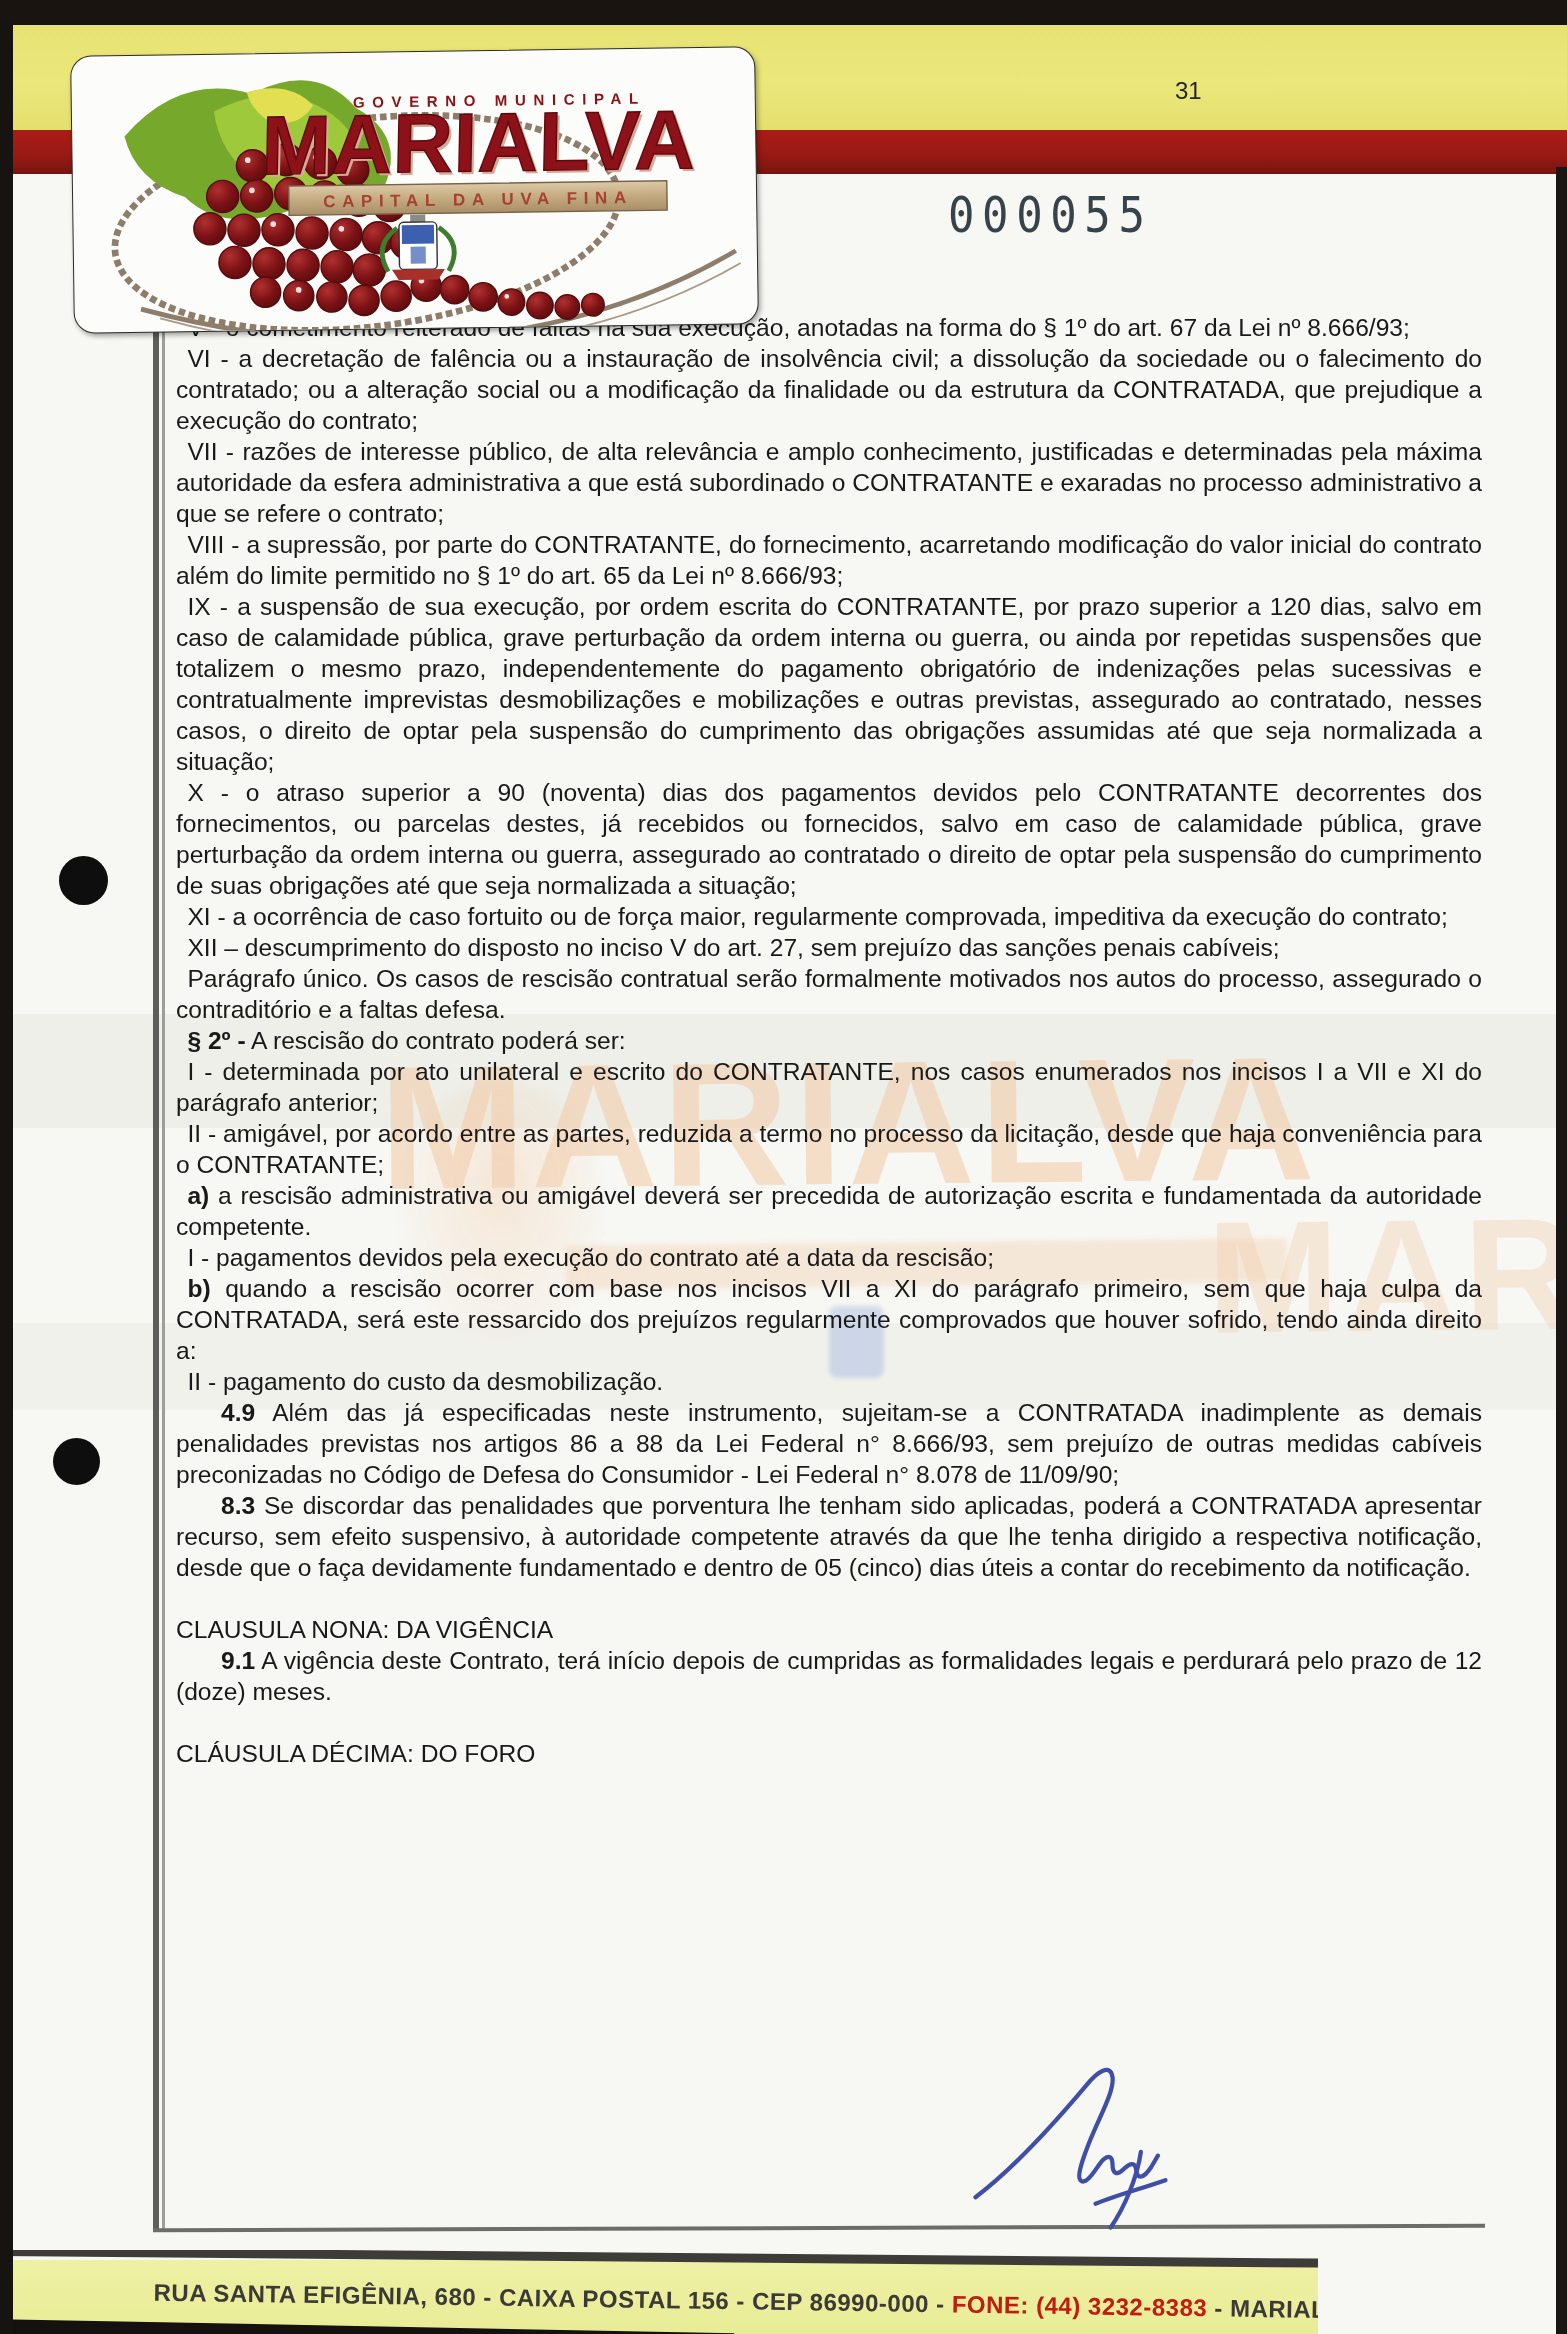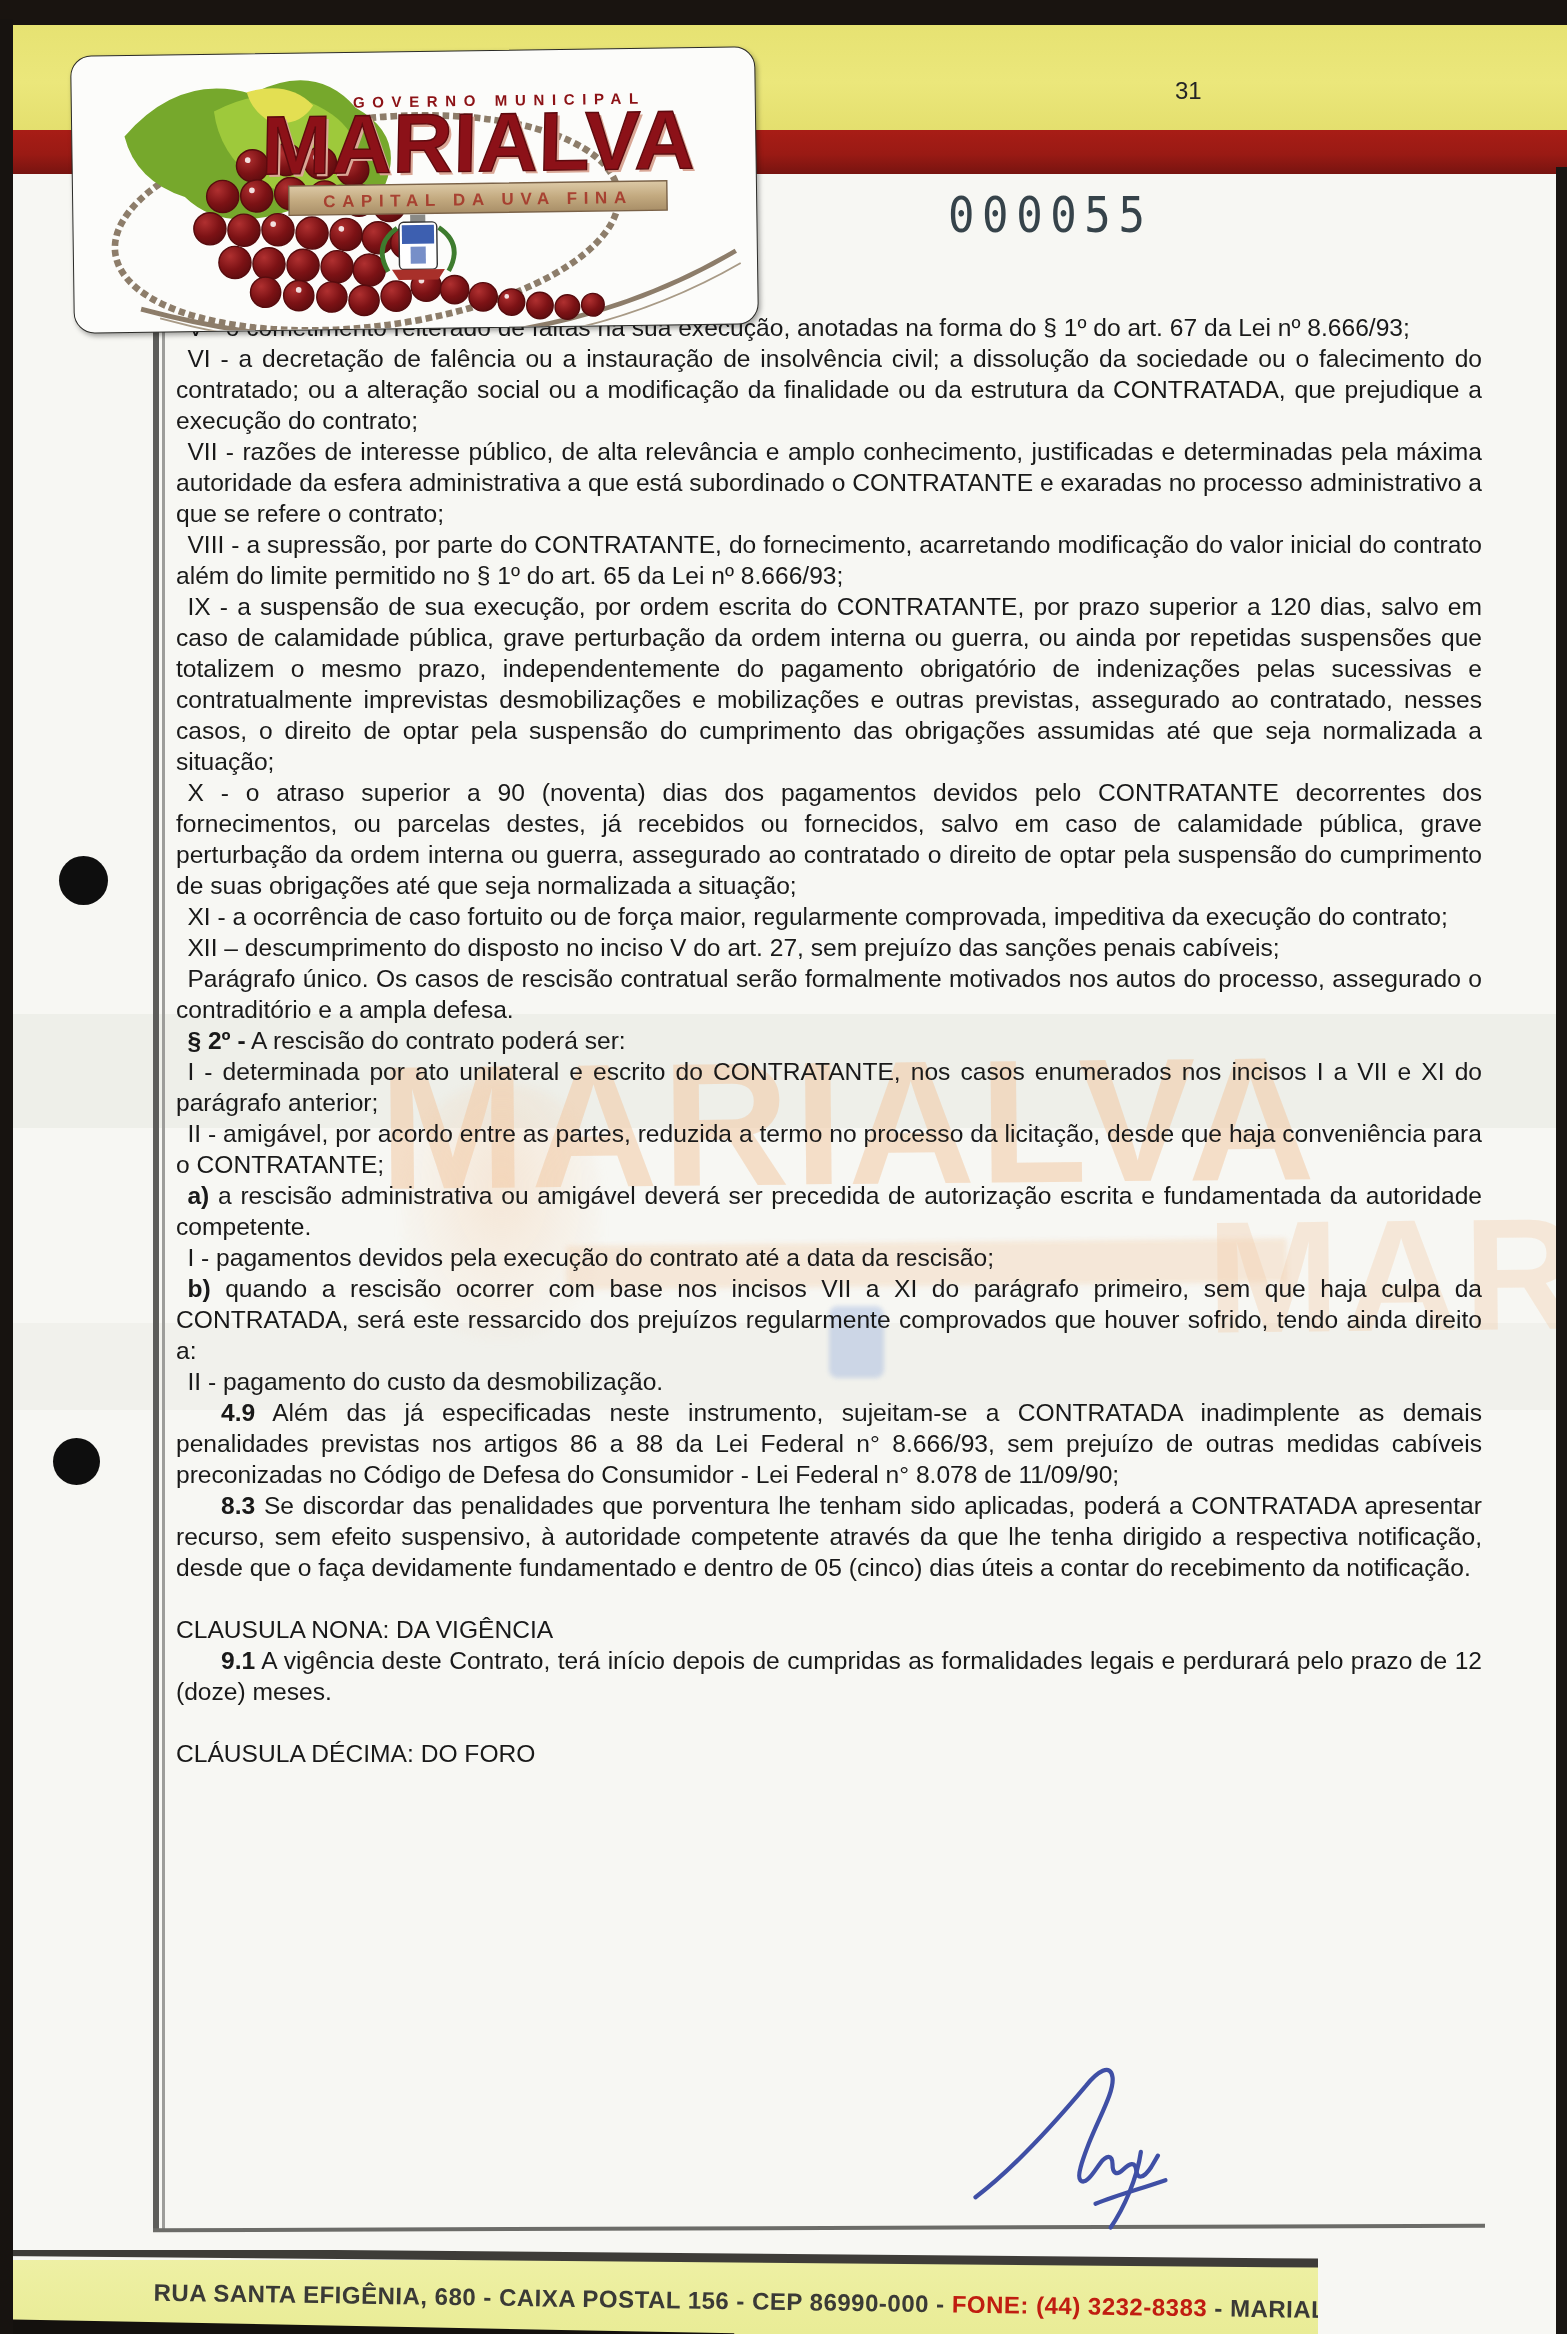--- a/index.html
+++ b/index.html
@@ -93,21 +93,21 @@
 
   <div class="doc-body">
       <p class="para">V - o cometimento reiterado de faltas na sua execução, anotadas na forma do § 1º do art. 67 da Lei nº 8.666/93;</p>
       <p class="para">VI - a decretação de falência ou a instauração de insolvência civil; a dissolução da sociedade ou o falecimento do contratado; ou a alteração social ou a modificação da finalidade ou da estrutura da CONTRATADA, que prejudique a execução do contrato;</p>
       <p class="para">VII - razões de interesse público, de alta relevância e amplo conhecimento, justificadas e determinadas pela máxima autoridade da esfera administrativa a que está subordinado o CONTRATANTE e exaradas no processo administrativo a que se refere o contrato;</p>
       <p class="para">VIII - a supressão, por parte do CONTRATANTE, do fornecimento, acarretando modificação do valor inicial do contrato além do limite permitido no § 1º do art. 65 da Lei nº 8.666/93;</p>
       <p class="para">IX - a suspensão de sua execução, por ordem escrita do CONTRATANTE, por prazo superior a 120 dias, salvo em caso de calamidade pública, grave perturbação da ordem interna ou guerra, ou ainda por repetidas suspensões que totalizem o mesmo prazo, independentemente do pagamento obrigatório de indenizações pelas sucessivas e contratualmente imprevistas desmobilizações e mobilizações e outras previstas, assegurado ao contratado, nesses casos, o direito de optar pela suspensão do cumprimento das obrigações assumidas até que seja normalizada a situação;</p>
       <p class="para">X - o atraso superior a 90 (noventa) dias dos pagamentos devidos pelo CONTRATANTE decorrentes dos fornecimentos, ou parcelas destes, já recebidos ou fornecidos, salvo em caso de calamidade pública, grave perturbação da ordem interna ou guerra, assegurado ao contratado o direito de optar pela suspensão do cumprimento de suas obrigações até que seja normalizada a situação;</p>
       <p class="para">XI - a ocorrência de caso fortuito ou de força maior, regularmente comprovada, impeditiva da execução do contrato;</p>
       <p class="para">XII – descumprimento do disposto no inciso V do art. 27, sem prejuízo das sanções penais cabíveis;</p>
-      <p class="para">Parágrafo único. Os casos de rescisão contratual serão formalmente motivados nos autos do processo, assegurado o contraditório e a ampla defesa.</p>
+      <p class="para">Parágrafo único. Os casos de rescisão contratual serão formalmente motivados nos autos do processo, assegurado o contraditório e a faltas defesa.</p>
       <p class="para"><b>§ 2º -</b> A rescisão do contrato poderá ser:</p>
       <p class="para">I - determinada por ato unilateral e escrito do CONTRATANTE, nos casos enumerados nos incisos I a VII e XI do parágrafo anterior;</p>
       <p class="para">II - amigável, por acordo entre as partes, reduzida a termo no processo da licitação, desde que haja conveniência para o CONTRATANTE;</p>
       <p class="para"><b>a)</b> a rescisão administrativa ou amigável deverá ser precedida de autorização escrita e fundamentada da autoridade competente.</p>
       <p class="para">I - pagamentos devidos pela execução do contrato até a data da rescisão;</p>
       <p class="para"><b>b)</b> quando a rescisão ocorrer com base nos incisos VII a XI do parágrafo primeiro, sem que haja culpa da CONTRATADA, será este ressarcido dos prejuízos regularmente comprovados que houver sofrido, tendo ainda direito a:</p>
       <p class="para">II - pagamento do custo da desmobilização.</p>
       <p class="para section"><b>4.9</b> Além das já especificadas neste instrumento, sujeitam-se a CONTRATADA inadimplente as demais penalidades previstas nos artigos 86 a 88 da Lei Federal n° 8.666/93, sem prejuízo de outras medidas cabíveis preconizadas no Código de Defesa do Consumidor - Lei Federal n° 8.078 de 11/09/90;</p>
       <p class="para section"><b>8.3</b> Se discordar das penalidades que porventura lhe tenham sido aplicadas, poderá a CONTRATADA apresentar recurso, sem efeito suspensivo, à autoridade competente através da que lhe tenha dirigido a respectiva notificação, desde que o faça devidamente fundamentado e dentro de 05 (cinco) dias úteis a contar do recebimento da notificação.</p>
       <p class="para heading">CLAUSULA NONA: DA VIGÊNCIA</p>

